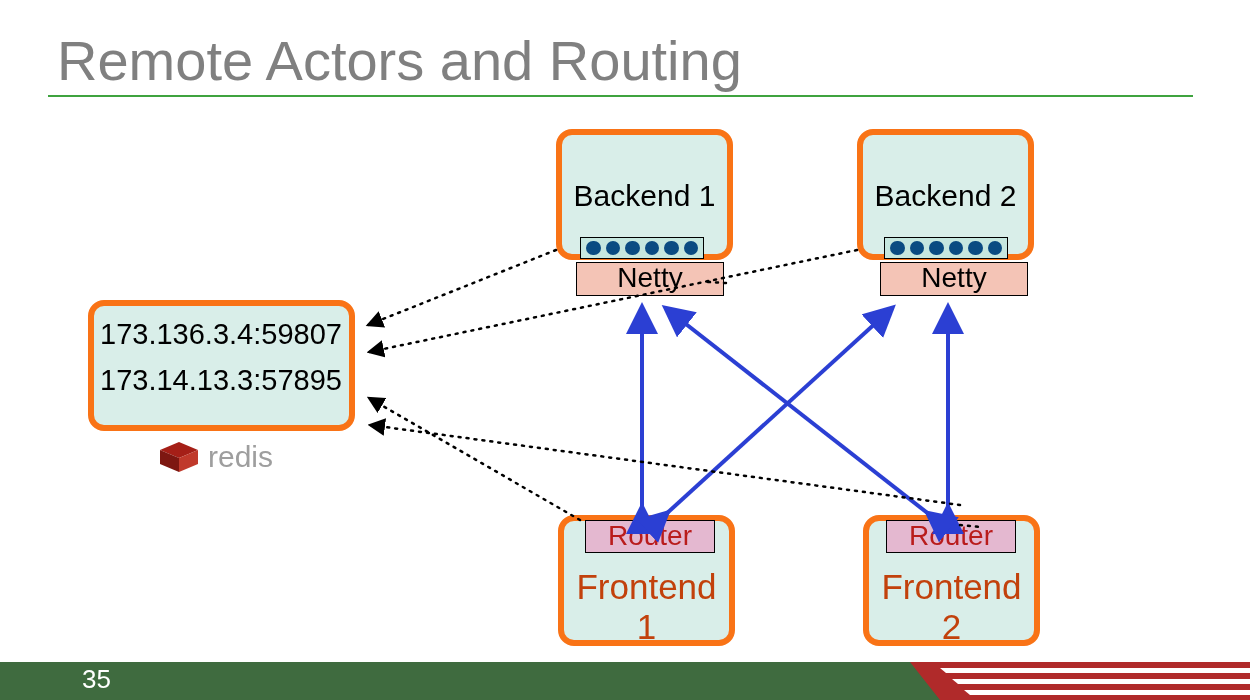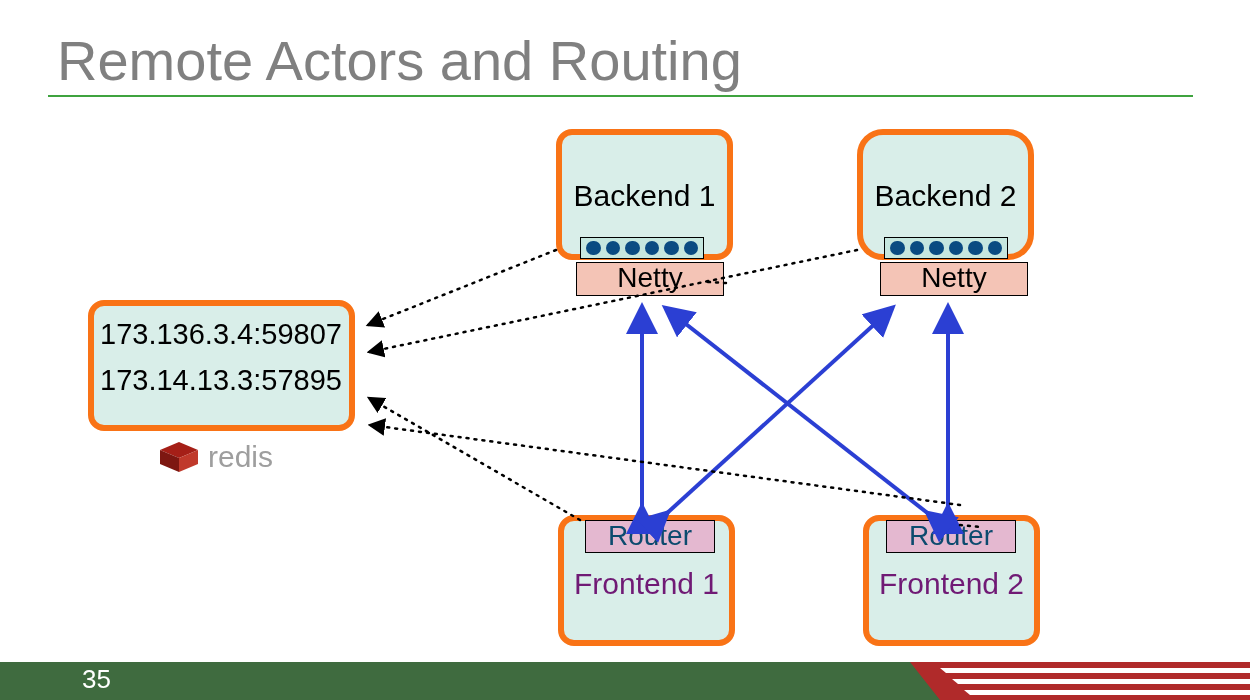--- a/index.html
+++ b/index.html
@@ -77,33 +77,33 @@
   }
   .router {
     position: absolute;
     width: 130px;
     height: 33px;
     background: #e4b8d0;
     border: 1.5px solid #000;
     font-size: 28px;
     text-align: center;
     line-height: 29px;
-    color: #0c4a6e;
+    color: #b91c1c;
     box-sizing: border-box;
     overflow: hidden;
   }
   .frontend {
     width: 177px;
     height: 131px;
     background: #d9eee9;
     text-align: center;
   }
   .frontend-label {
-    font-size: 30px;
-    color: #701a75;
+    font-size: 35px;
+    color: #c2410c;
     margin-top: 46px;
   }
   .redis-box {
     width: 267px;
     height: 131px;
     background: #d9eee9;
     padding: 5px 6px;
     box-sizing: border-box;
   }
   .redis-box .addr {
@@ -170,21 +170,21 @@
 <div class="dotbar" style="left:580px; top:237px;">
   <span class="dot"></span>
   <span class="dot"></span>
   <span class="dot"></span>
   <span class="dot"></span>
   <span class="dot"></span>
   <span class="dot"></span>
 </div>
 <div class="netty" style="left:576px; top:262px;">Netty</div>
 
-<div class="box backend" style="left:857px; top:129px;border-radius:26px;">
+<div class="box backend" style="left:857px; top:129px;">
   <div class="backend-label">Backend 2</div>
 </div>
 <div class="dotbar" style="left:884px; top:237px;">
   <span class="dot"></span>
   <span class="dot"></span>
   <span class="dot"></span>
   <span class="dot"></span>
   <span class="dot"></span>
   <span class="dot"></span>
 </div>

